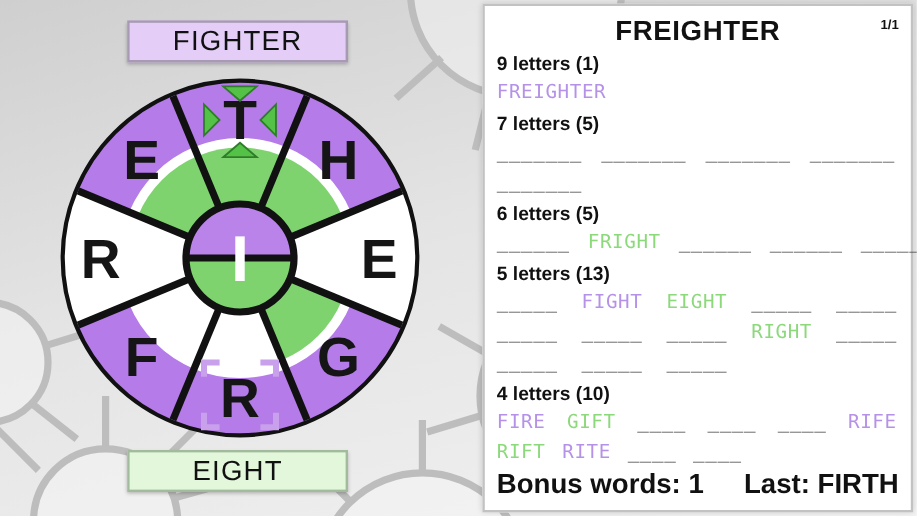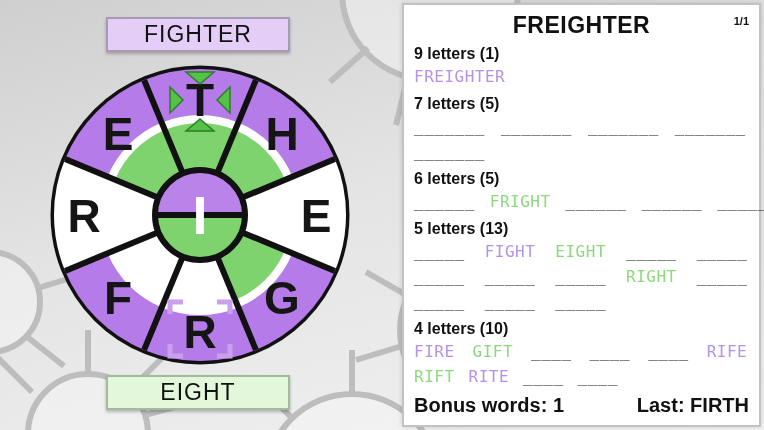--- a/index.html
+++ b/index.html
@@ -40,21 +40,21 @@
   .word{
     font-family:"DejaVu Sans Mono","Liberation Mono",monospace;
     font-size:16px;letter-spacing:.5px;white-space:pre;
   }
   .w-purple{color:var(--word-purple);}
   .w-green{color:var(--word-green);}
   .w-blank{color:var(--blank-gray);}
   .panel-footer{
     position:absolute;left:10px;right:10px;bottom:8px;
     display:flex;justify-content:space-between;
-    font-weight:bold;font-size:20px;color:#111;
+    font-weight:bold;font-size:23px;color:#111;
   }
   .wheel-letter{
     font-family:"Liberation Sans",sans-serif;font-weight:bold;font-size:46px;fill:#151515;
   }
   .center-letter{
     font-family:"Liberation Sans",sans-serif;font-weight:bold;font-size:54px;fill:#ffffff;
   }
 </style>
 </head>
 <body>

